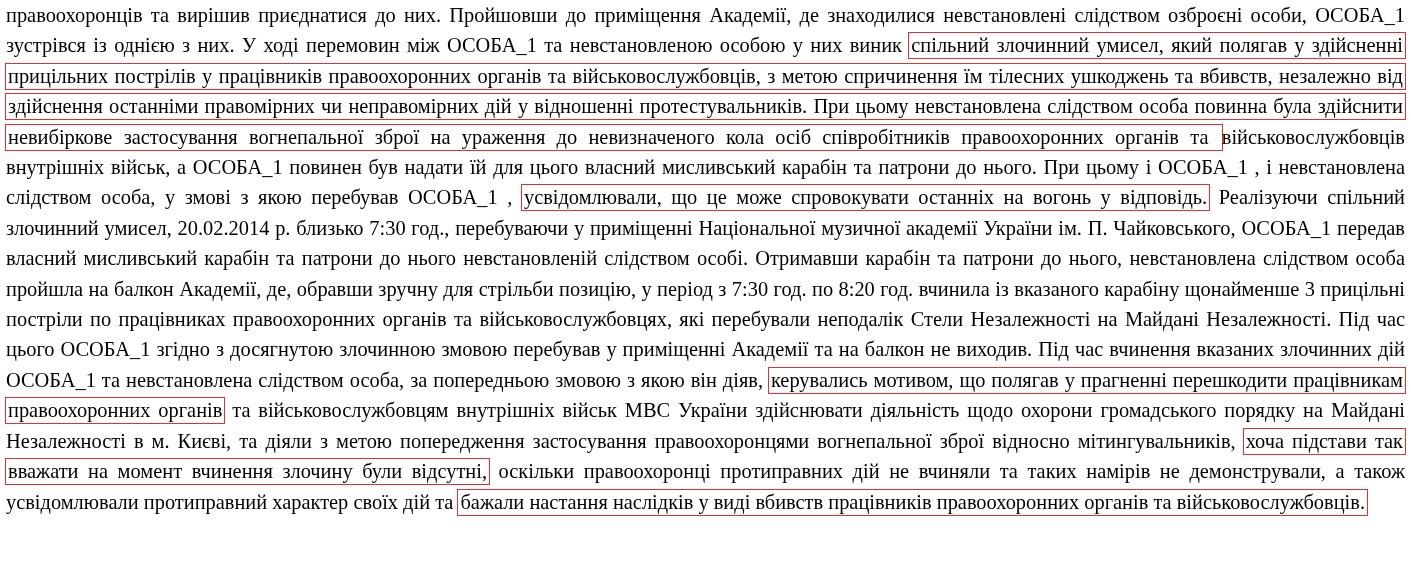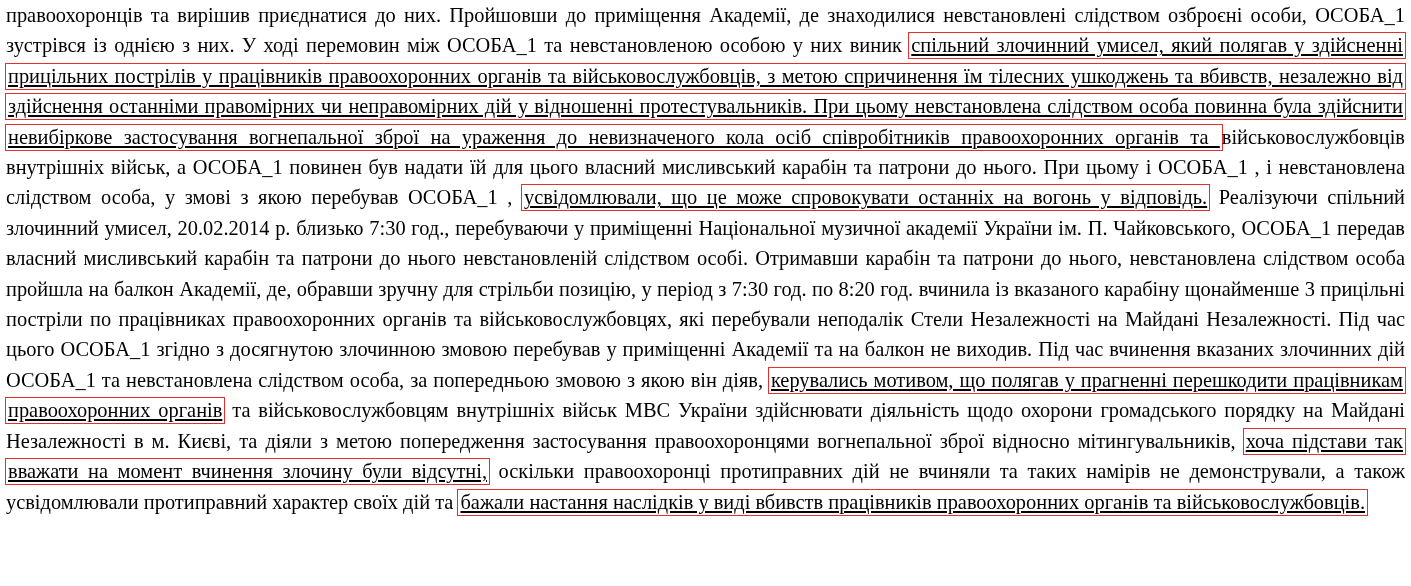--- a/index.html
+++ b/index.html
@@ -31,21 +31,20 @@
     text-align-last: left;
   }
   
   .hl {
     box-decoration-break: clone;
     -webkit-box-decoration-break: clone;
     border: 1px solid #e03030;
     padding: 1px 2px 2px 2px;
     margin: 18px -1px;
     background: transparent;
-    text-decoration: underline;
   }
 </style>
 </head>
 <body>
 
 <div id="doc">
   <p id="para"><span>правоохоронців та вирішив приєднатися до них. Пройшовши до приміщення Академії, де знаходилися невстановлені слідством озброєні особи, ОСОБА_1 зустрівся із однією з них. У ході перемовин між ОСОБА_1 та невстановленою особою у них виник </span><span class="hl" style="border-color: rgb(224, 48, 48);">спільний злочинний умисел, який полягав у здійсненні прицільних пострілів у працівників правоохоронних органів та військовослужбовців, з метою спричинення їм тілесних ушкоджень та вбивств, незалежно від здійснення останніми правомірних чи неправомірних дій у відношенні протестувальників. При цьому невстановлена слідством особа повинна була здійснити невибіркове застосування вогнепальної зброї на ураження до невизначеного кола осіб співробітників правоохоронних органів та </span><span>військовослужбовців внутрішніх військ, а ОСОБА_1 повинен був надати їй для цього власний мисливський карабін та патрони до нього. При цьому і ОСОБА_1 , і невстановлена слідством особа, у змові з якою перебував ОСОБА_1 , </span><span class="hl" style="border-color: rgb(224, 48, 48);">усвідомлювали, що це може спровокувати останніх на вогонь у відповідь.</span><span> Реалізуючи спільний злочинний умисел, 20.02.2014 р. близько 7:30 год., перебуваючи у приміщенні Національної музичної академії України ім. П. Чайковського, ОСОБА_1 передав власний мисливський карабін та патрони до нього невстановленій слідством особі. Отримавши карабін та патрони до нього, невстановлена слідством особа пройшла на балкон Академії, де, обравши зручну для стрільби позицію, у період з 7:30 год. по 8:20 год. вчинила із вказаного карабіну щонайменше 3 прицільні постріли по працівниках правоохоронних органів та військовослужбовцях, які перебували неподалік Стели Незалежності на Майдані Незалежності. Під час цього ОСОБА_1 згідно з досягнутою злочинною змовою перебував у приміщенні Академії та на балкон не виходив. Під час вчинення вказаних злочинних дій ОСОБА_1 та невстановлена слідством особа, за попередньою змовою з якою він діяв, </span><span class="hl" style="border-color: rgb(224, 48, 48);">керувались мотивом, що полягав у прагненні перешкодити працівникам правоохоронних органів</span><span> та військовослужбовцям внутрішніх військ МВС України здійснювати діяльність щодо охорони громадського порядку на Майдані Незалежності в м. Києві, та діяли з метою попередження застосування правоохоронцями вогнепальної зброї відносно мітингувальників, </span><span class="hl" style="border-color: rgb(224, 48, 48);">хоча підстави так вважати на момент вчинення злочину були відсутні,</span><span> оскільки правоохоронці протиправних дій не вчиняли та таких намірів не демонстрували, а також усвідомлювали протиправний характер своїх дій та </span><span class="hl" style="border-color: rgb(224, 48, 48);">бажали настання наслідків у виді вбивств працівників правоохоронних органів та військовослужбовців.</span></p>
 </div>
 
 </body></html>

